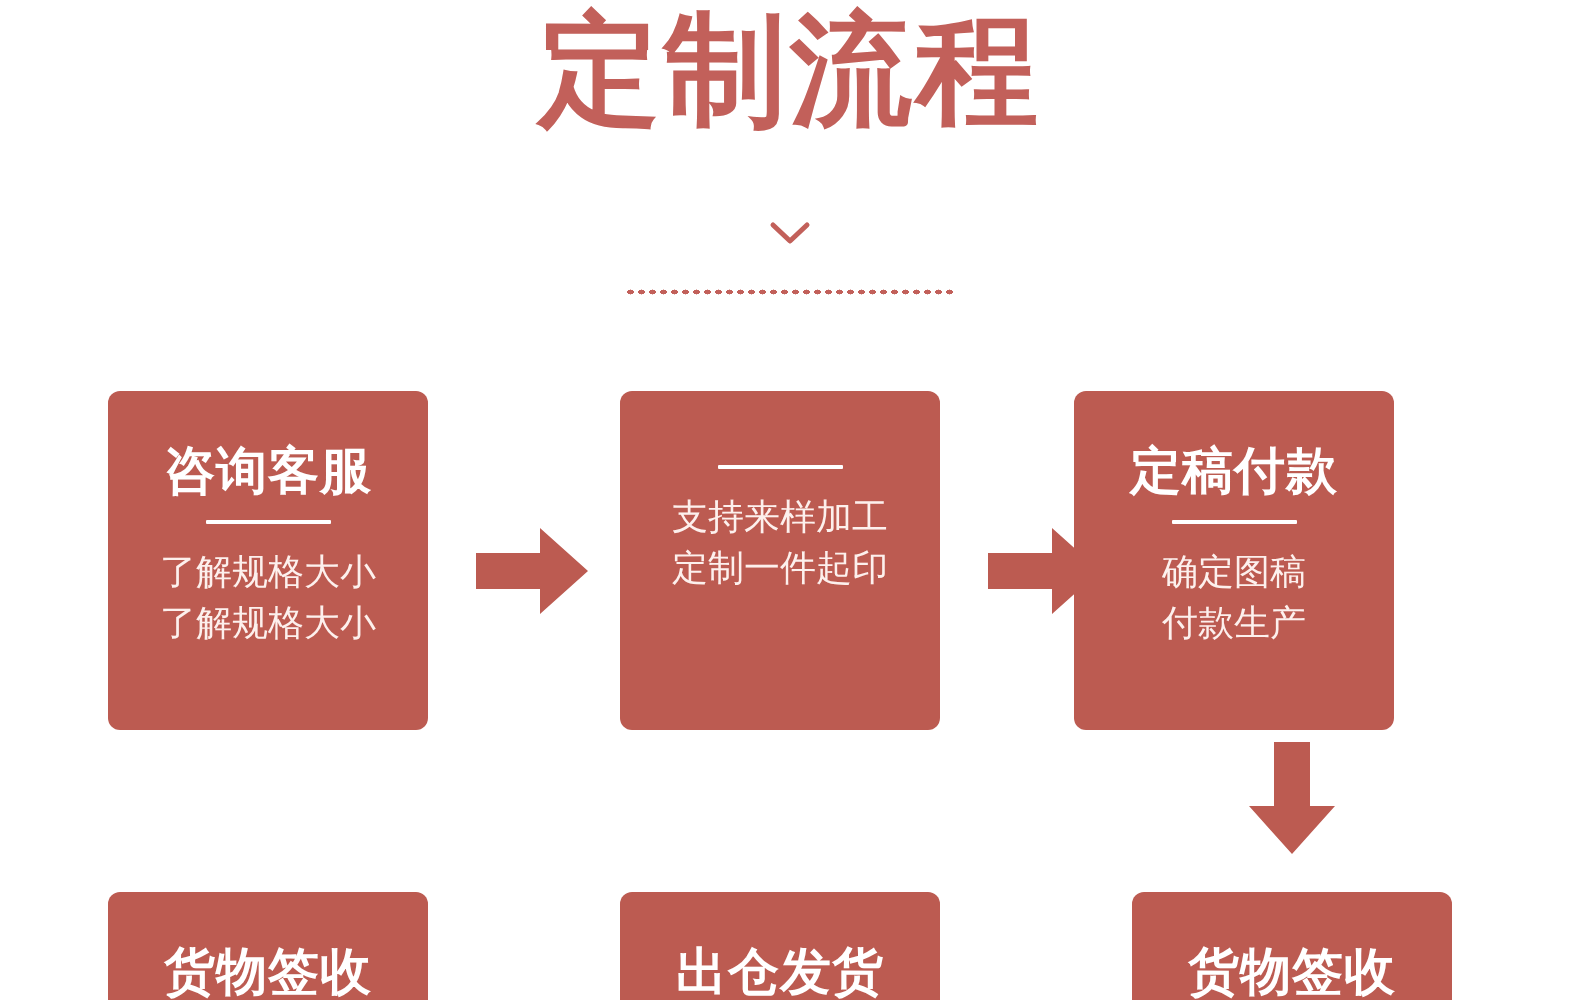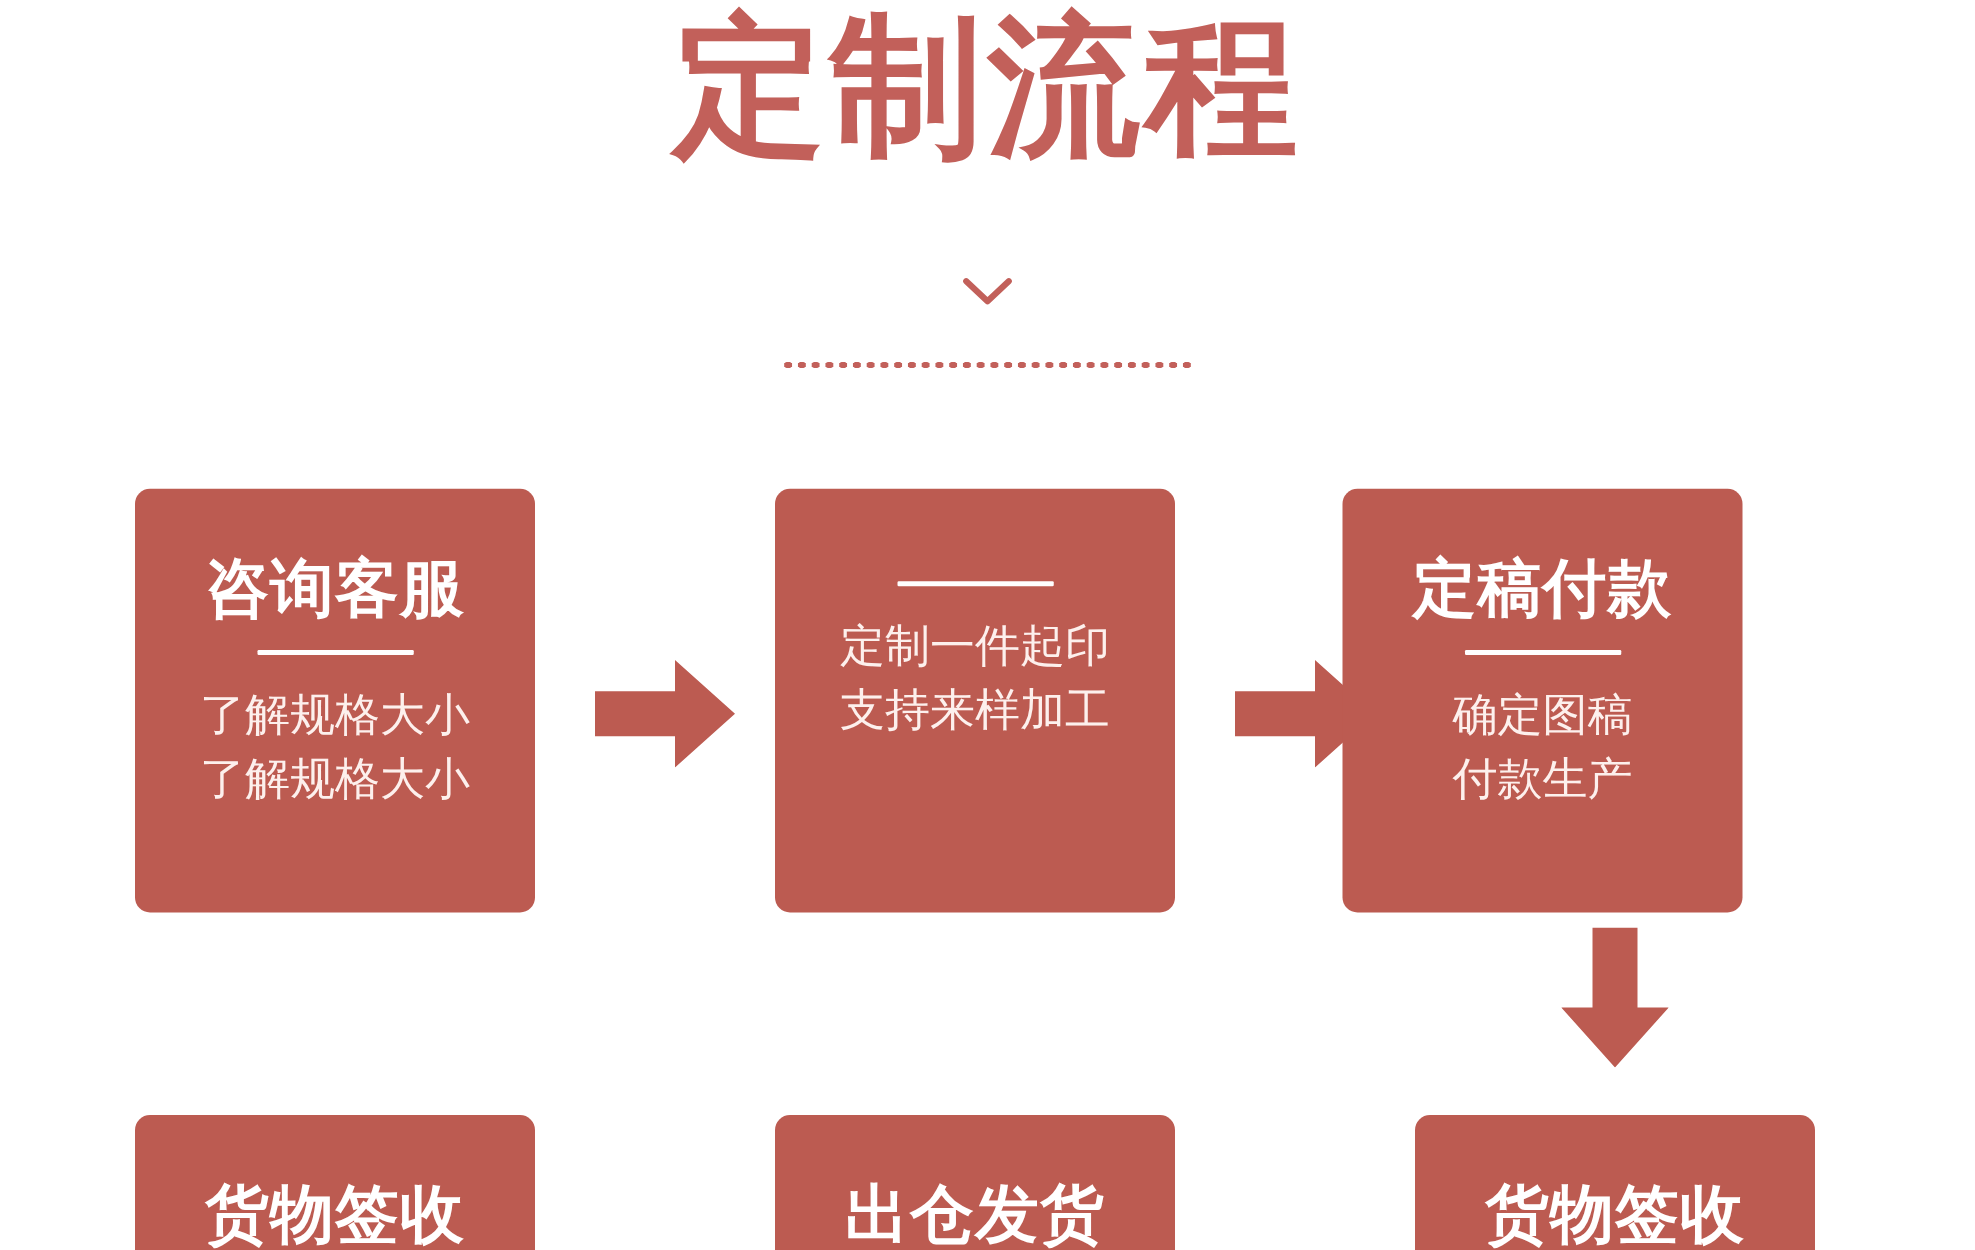--- a/index.html
+++ b/index.html
@@ -175,22 +175,22 @@
 
     <div class="arrow arrow-right-1">
       <svg width="112" height="86" viewBox="0 0 112 86" xmlns="http://www.w3.org/2000/svg">
         <polygon points="0,25 64,25 64,0 112,43 64,86 64,61 0,61" fill="#bc5b51"></polygon>
       </svg>
     </div>
 
     <div class="card card-2">
       <div class="card-rule"></div>
       <div class="card-sub">
+        <span class="card-sub-line">支持来样加工</span>
         <span class="card-sub-line">定制一件起印</span>
-        <span class="card-sub-line">支持来样加工</span>
       </div>
     </div>
 
     <div class="arrow arrow-right-2">
       <svg width="112" height="86" viewBox="0 0 112 86" xmlns="http://www.w3.org/2000/svg">
         <polygon points="0,25 64,25 64,0 112,43 64,86 64,61 0,61" fill="#bc5b51"></polygon>
       </svg>
     </div>
 
     <div class="card card-3">

